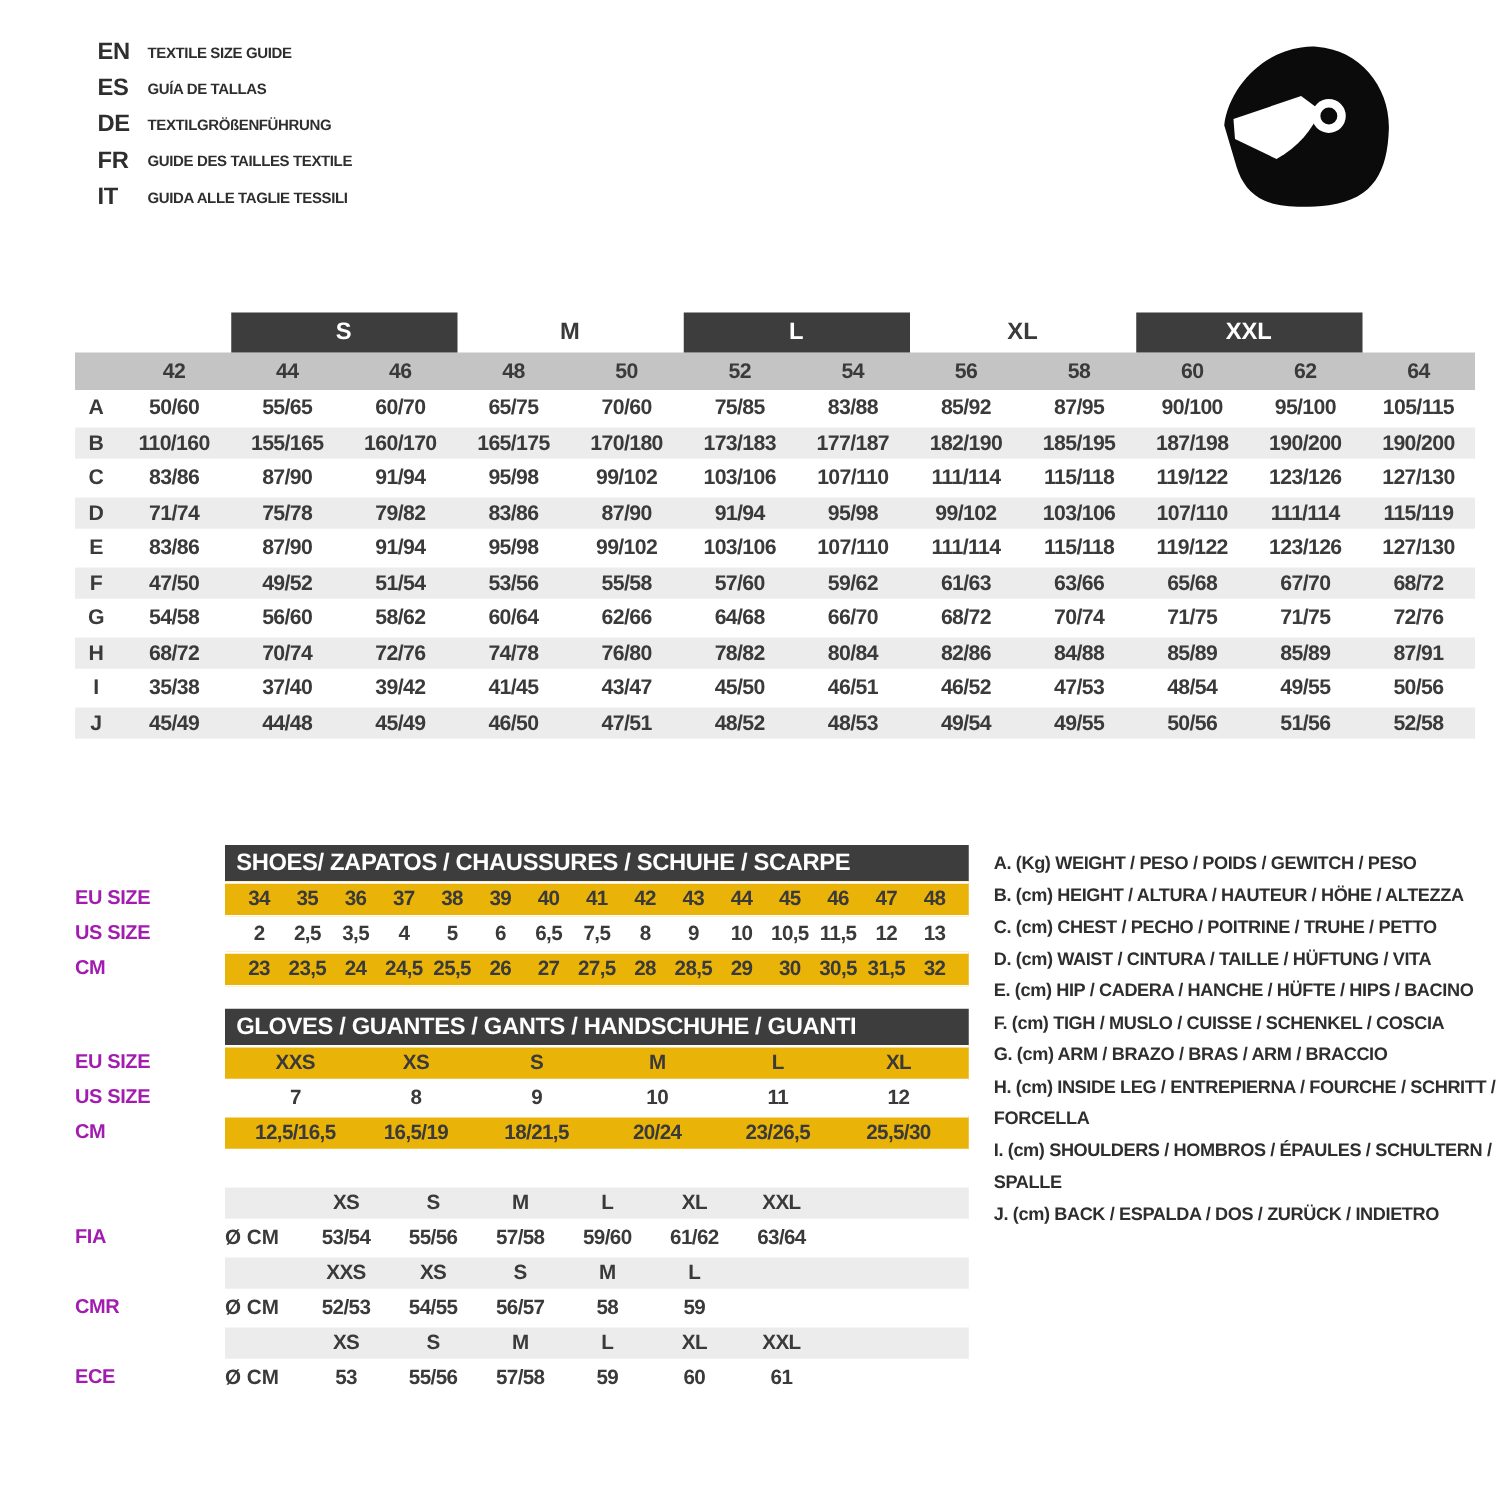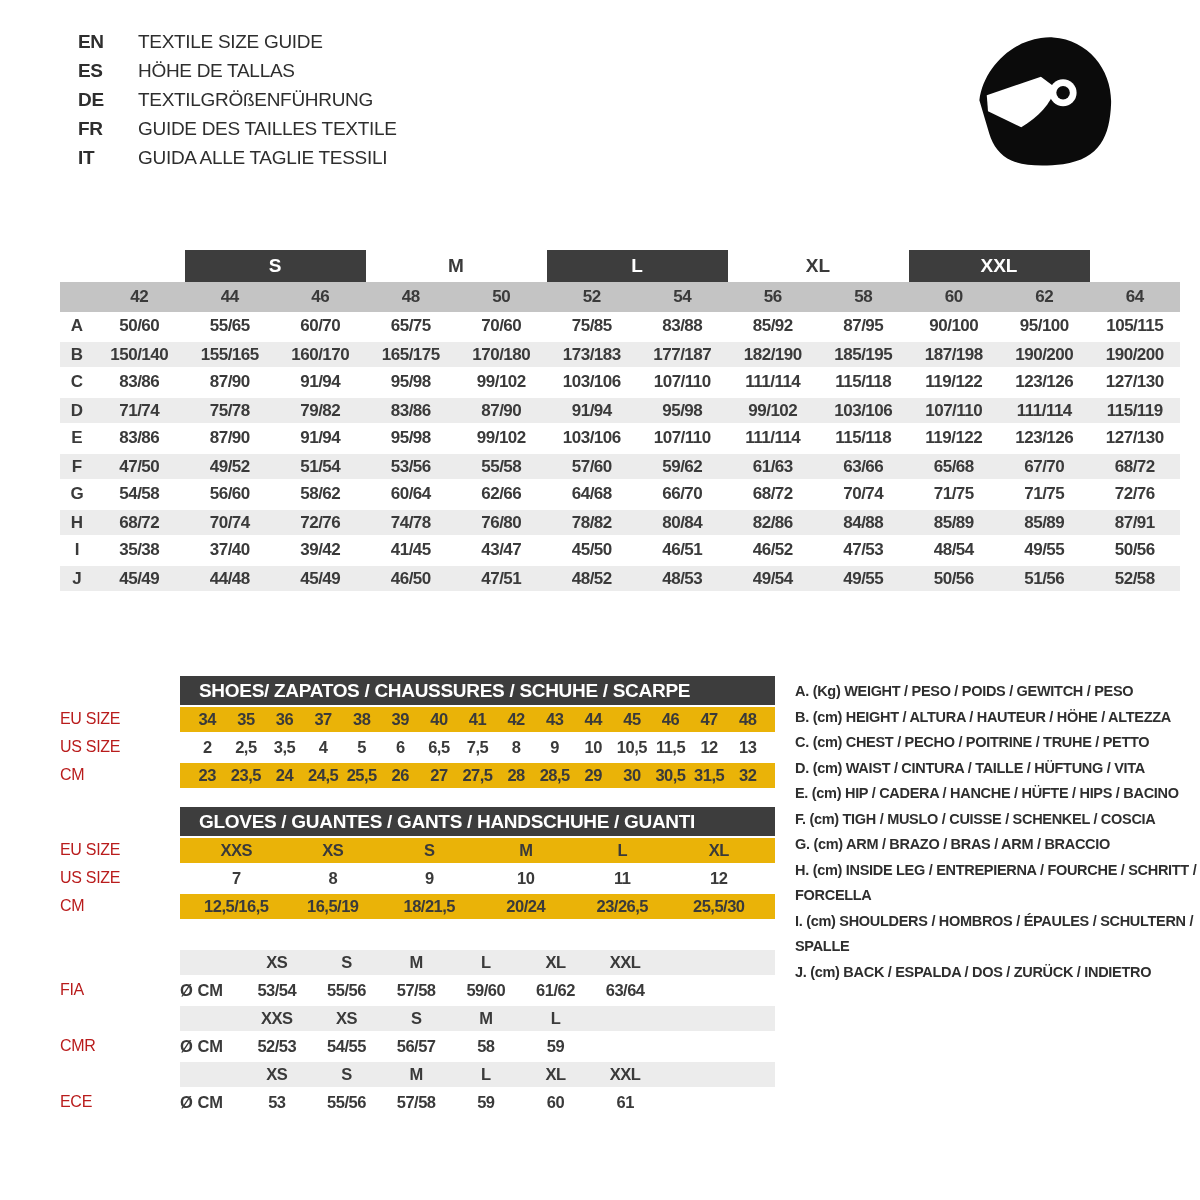--- a/index.html
+++ b/index.html
@@ -5,45 +5,45 @@
   html,body{margin:0;padding:0;}
   body{
     width:1200px;height:1200px;position:relative;background:#ffffff;
     font-family:"Liberation Sans",sans-serif;color:#333;overflow:hidden;
     -webkit-font-smoothing:antialiased;
   }
   
   .langs{position:absolute;left:78px;top:27px;}
   .lang-row{display:flex;height:29px;align-items:center;}
   .lang-code{width:40px;font-size:19px;font-weight:bold;letter-spacing:-0.3px;color:#2e2e2e;}
-  .lang-title{font-size:19px;font-weight:normal;letter-spacing:-0.3px;color:#2e2e2e;margin-left:20px;}
+  .lang-title{font-size:12px;font-weight:bold;letter-spacing:-0.3px;color:#2e2e2e;}
   .helmet-icon{position:absolute;left:972px;top:26px;width:160px;height:168px;}
   
   .textile{position:absolute;left:60px;top:250px;width:1120px;}
   .grid13{display:grid;grid-template-columns:34px repeat(12,1fr);}
   .size-groups{height:32px;}
   .gbox{background:#3d3d3d;color:#fff;display:flex;align-items:center;justify-content:center;
         font-size:19px;font-weight:bold;}
   .glabel{color:#3a3a3a;display:flex;align-items:center;justify-content:center;
         font-size:19px;font-weight:bold;}
   .size-band{height:30px;background:#c4c4c4;}
   .cell{display:flex;align-items:center;justify-content:center;
         font-size:17px;font-weight:bold;letter-spacing:-0.5px;color:#3a3a3a;white-space:nowrap;}
   .trow{height:28px;box-sizing:border-box;}
   .trow.alt{background:#ececec;border-top:2px solid #fff;border-bottom:1px solid #fff;}
   .rletter{display:flex;align-items:center;justify-content:center;
         font-size:17px;font-weight:bold;color:#3a3a3a;}
   
   .tables{position:absolute;left:60px;top:676px;width:715px;}
   .sec-bar{margin-left:120px;height:29px;background:#3d3d3d;color:#fff;display:flex;
-        align-items:center;padding-left:19px;font-size:19px;font-weight:bold;letter-spacing:-0.3px;
+        align-items:center;padding-left:9px;font-size:19px;font-weight:bold;letter-spacing:-0.3px;
         white-space:nowrap;}
   .srow{display:flex;height:28px;}
-  .rlabel{width:120px;display:flex;align-items:center;font-size:16px;font-weight:normal;
-        letter-spacing:-0.3px;color:#b91c1c;}
+  .rlabel{width:120px;display:flex;align-items:center;font-size:16px;font-weight:bold;
+        letter-spacing:-0.3px;color:#a21caf;}
   .vals{flex:1;display:grid;box-sizing:border-box;}
   .vals.striped{background:#eab308;border-top:2px solid #fff;border-bottom:1px solid #fff;}
   .cols15{grid-template-columns:repeat(15,1fr);padding:0 8px;}
   .cols6{grid-template-columns:repeat(6,1fr);padding:0 8px;}
   .hvals{flex:1;display:grid;grid-template-columns:62px repeat(6,1fr);
         padding-right:115px;box-sizing:border-box;}
   .hvals.striped{background:#ececec;border-top:2px solid #fff;border-bottom:1px solid #fff;}
   .vcell{display:flex;align-items:center;justify-content:center;font-size:16.5px;
         font-weight:bold;letter-spacing:-0.5px;color:#3a3a3a;white-space:nowrap;}
   .ucell{display:flex;align-items:center;justify-content:flex-start;font-size:16.5px;
@@ -57,21 +57,21 @@
 </head>
 <body>
 
 <div class="langs" id="langs">
     <div class="lang-row">
       <span class="lang-code">EN</span>
       <span class="lang-title">TEXTILE SIZE GUIDE</span>
     </div>
     <div class="lang-row">
       <span class="lang-code">ES</span>
-      <span class="lang-title">HÖHE DE TALLAS</span>
+      <span class="lang-title">GUÍA DE TALLAS</span>
     </div>
     <div class="lang-row">
       <span class="lang-code">DE</span>
       <span class="lang-title">TEXTILGRÖßENFÜHRUNG</span>
     </div>
     <div class="lang-row">
       <span class="lang-code">FR</span>
       <span class="lang-title">GUIDE DES TAILLES TEXTILE</span>
     </div>
     <div class="lang-row">
@@ -125,21 +125,21 @@
         <span class="cell">75/85</span>
         <span class="cell">83/88</span>
         <span class="cell">85/92</span>
         <span class="cell">87/95</span>
         <span class="cell">90/100</span>
         <span class="cell">95/100</span>
         <span class="cell">105/115</span>
       </div>
       <div class="trow grid13 alt">
         <span class="rletter">B</span>
-        <span class="cell">150/140</span>
+        <span class="cell">110/160</span>
         <span class="cell">155/165</span>
         <span class="cell">160/170</span>
         <span class="cell">165/175</span>
         <span class="cell">170/180</span>
         <span class="cell">173/183</span>
         <span class="cell">177/187</span>
         <span class="cell">182/190</span>
         <span class="cell">185/195</span>
         <span class="cell">187/198</span>
         <span class="cell">190/200</span>

